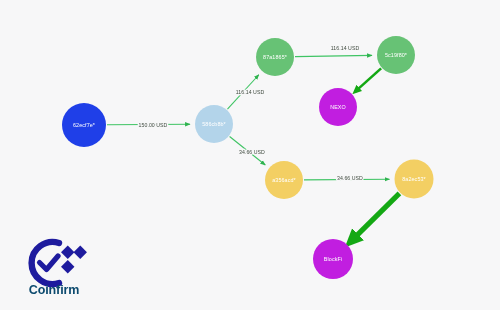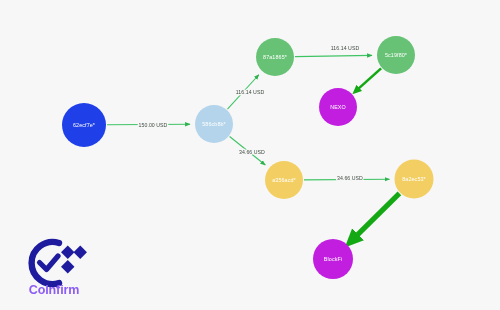--- a/index.html
+++ b/index.html
@@ -52,21 +52,21 @@
   }
   #logo-wordmark {
     position: absolute;
     left: 18px;
     top: 283px;
     width: 72px;
     text-align: center;
     font-family: "Liberation Sans", sans-serif;
     font-size: 12.5px;
     font-weight: bold;
-    color: #8b5cf6;
+    color: #0c4a6e;
     letter-spacing: -0.1px;
   }
 </style>
 </head>
 <body>
 
 <div id="app">
 
   <svg id="graph-svg" viewBox="0 0 500 310">
     <defs>

